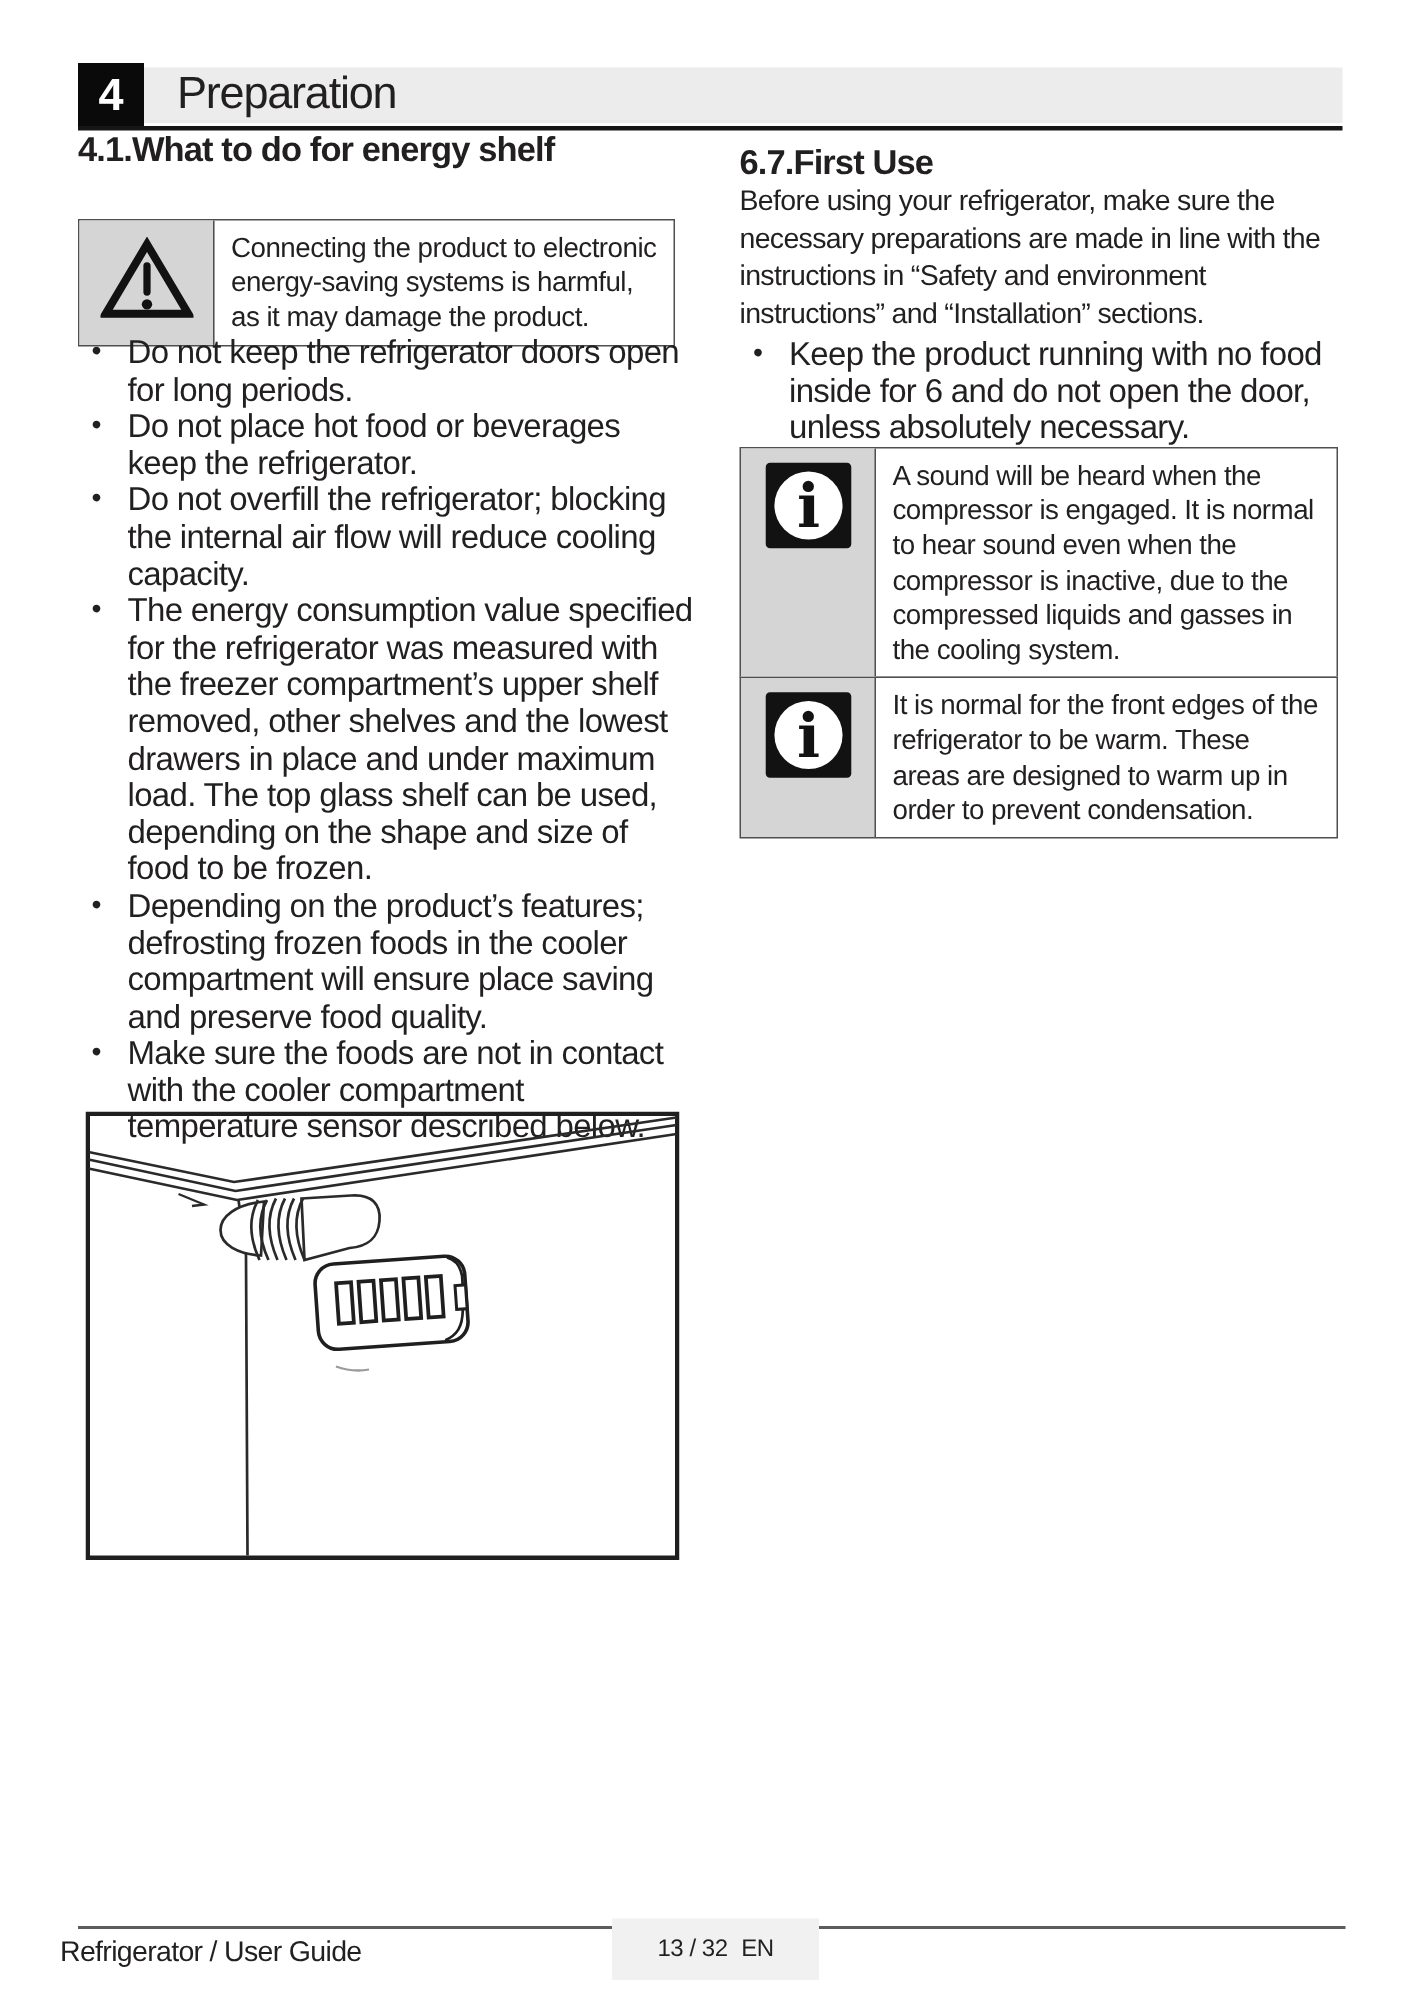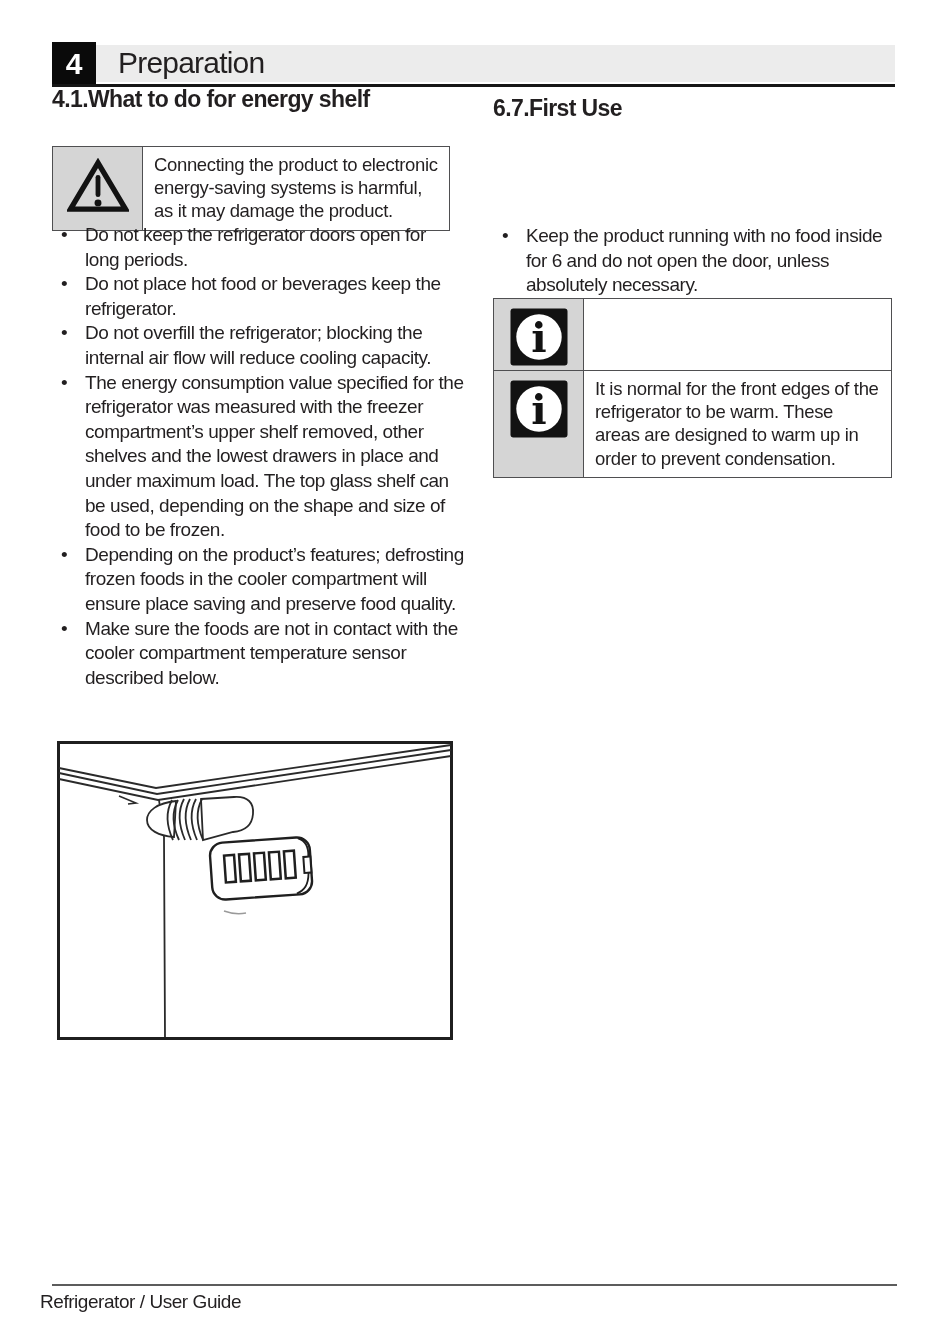--- a/index.html
+++ b/index.html
@@ -41,21 +41,21 @@
   .warning-box { position:absolute; left:52px; top:146px; width:398px; }
   .info-stack { position:absolute; left:493px; top:298px; width:399px; }
   .info-stack .note-box + .note-box { margin-top:-1px; }
 
   
   .bullet-list { position:absolute; }
   .bl-left { left:52px; top:223px; width:412px; }
   .bl-right { left:493px; top:224px; width:400px; }
   .bullet-item { display:flex; }
   .bullet-marker { width:33px; flex:0 0 33px; padding-left:9px; font-size:19px; line-height:24.6px; }
-  .bullet-text { flex:1; font-size:19px; line-height:24.6px; letter-spacing:-0.45px; }
+  .bullet-text { flex:1; font-size:22px; line-height:24.6px; letter-spacing:-0.45px; }
 
   
   .intro-para {
     position:absolute; left:493px; top:123px; width:402px;
     font-size:19px; line-height:24.9px; letter-spacing:-0.45px;
   }
 
   
   .sensor-diagram { position:absolute; left:57px; top:741px; width:396px; height:299px; }
 
@@ -122,39 +122,41 @@
       <span class="bullet-marker">•</span>
       <span class="bullet-text">Make sure the foods are not in contact with the cooler compartment temperature sensor described below.</span>
     </div>
   </div>
 
   <div class="sec-heading sec-42">
     <span>6.7.</span>
     <span>First Use</span>
   </div>
 
+  <div class="intro-para">Before using your refrigerator, make sure the necessary preparations are made in line with the instructions in “Safety and environment instructions” and “Installation” sections.</div>
 
   <div class="bullet-list bl-right">
     <div class="bullet-item">
       <span class="bullet-marker">•</span>
       <span class="bullet-text">Keep the product running with no food inside for 6 and do not open the door, unless absolutely necessary.</span>
     </div>
   </div>
 
   <div class="info-stack">
     <div class="note-box">
       <div class="note-icon-cell info-cell">
         <span>
           <svg width="58" height="58" viewBox="0 0 60 60">
             <rect x="0.5" y="0.5" width="59" height="59" rx="3" fill="#121212"></rect>
             <circle cx="30" cy="30" r="23.5" fill="#ffffff"></circle>
             <text x="30" y="45" text-anchor="middle" font-family="DejaVu Serif, serif" font-weight="bold" font-size="42" fill="#121212">i</text>
           </svg>
         </span>
       </div>
+      <div class="note-text">A sound will be heard when the compressor is engaged. It is normal to hear sound even when the compressor is inactive, due to the compressed liquids and gasses in the cooling system.</div>
     </div>
     <div class="note-box">
       <div class="note-icon-cell info-cell">
         <span>
           <svg width="58" height="58" viewBox="0 0 60 60">
             <rect x="0.5" y="0.5" width="59" height="59" rx="3" fill="#121212"></rect>
             <circle cx="30" cy="30" r="23.5" fill="#ffffff"></circle>
             <text x="30" y="45" text-anchor="middle" font-family="DejaVu Serif, serif" font-weight="bold" font-size="42" fill="#121212">i</text>
           </svg>
         </span>
@@ -196,15 +198,19 @@
         <rect x="213" y="112" width="10" height="27" stroke="#1f1f1f" stroke-width="2.5"></rect>
         <rect x="228" y="112" width="10" height="27" stroke="#1f1f1f" stroke-width="2.5"></rect>
         <rect x="247" y="119" width="7" height="16" fill="#ffffff" stroke="#1f1f1f" stroke-width="2"></rect>
       </g>
 
       <path d="M167,170 q11,4 22,2" stroke="#9a9a9a" stroke-width="1.5"></path>
     </svg>
   </div>
 
   <div class="footer-rule"></div>
+  <div class="footer-pagebox">
+    <span>13 / 32</span>
+    <span>EN</span>
+  </div>
   <div class="footer-title">Refrigerator / User Guide</div>
 
 </div>
 
 </body></html>

